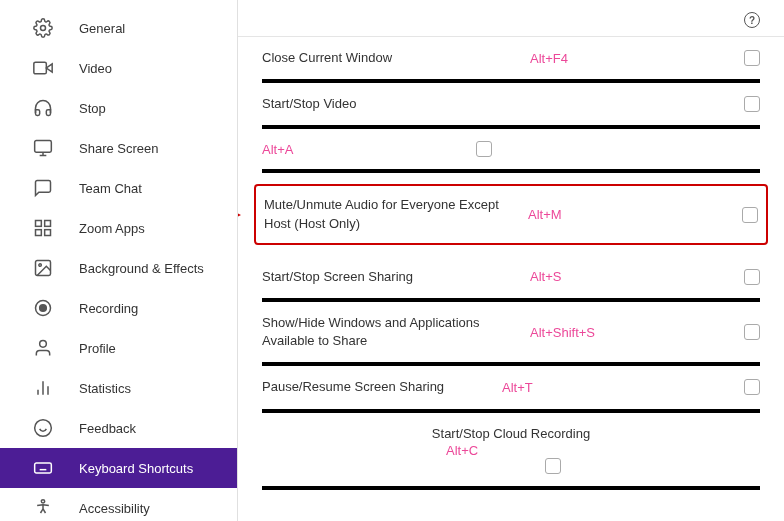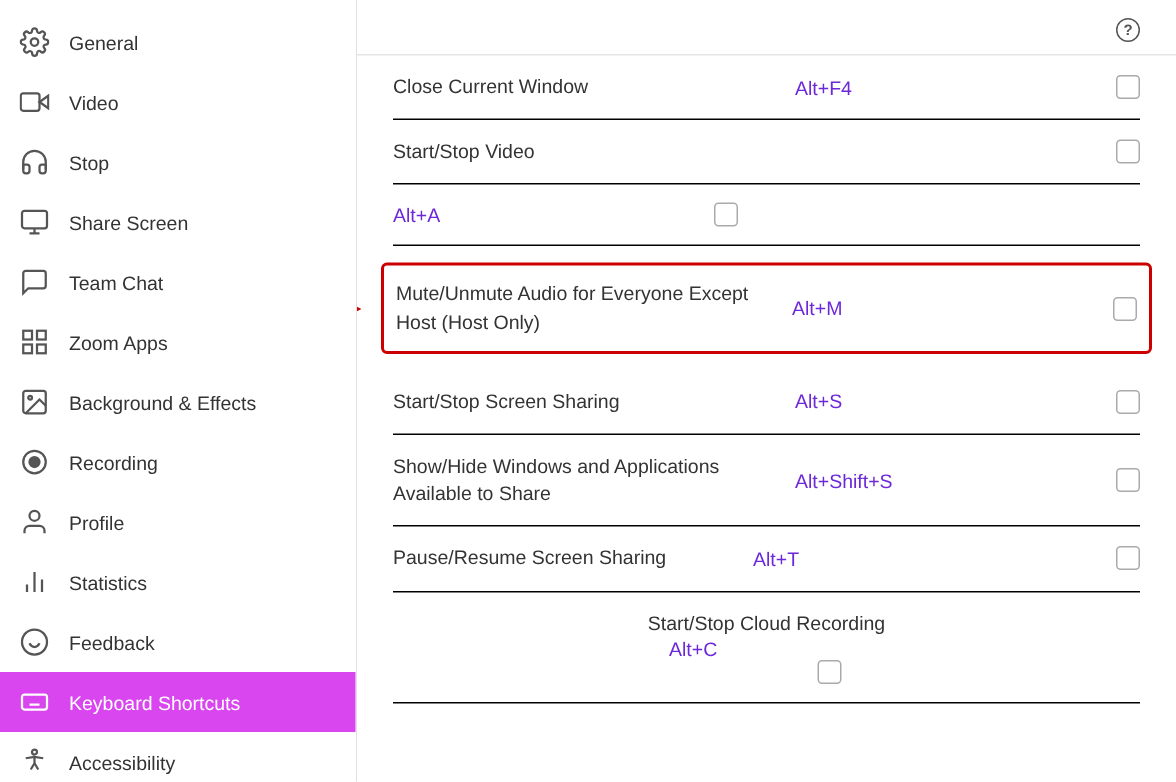--- a/index.html
+++ b/index.html
@@ -21,29 +21,29 @@
       background: #fff;
       border-right: 1px solid #e0e0e0;
       display: flex;
       flex-direction: column;
       overflow-y: auto;
       padding: 8px 0;
     }
     .sidebar-item {
       display: flex;
       align-items: center;
-      padding: 9px 12px;
+      padding: 9px 32px;
       cursor: pointer;
       border-radius: 0;
-      gap: 12px;
+      gap: 25px;
       color: #333;
       font-size: 13px;
     }
     .sidebar-item.active {
-      background: #d946ef;
+      background: #4c1d95;
       color: #fff;
     }
     .sidebar-item.active .sidebar-icon {
       color: #fff;
     }
     .sidebar-icon {
       width: 22px;
       height: 22px;
       display: flex;
       align-items: center;
@@ -111,39 +111,39 @@
     .table-body {
       flex: 1;
       overflow-y: auto;
       padding: 0 24px;
     }
 
     .shortcut-row {
       display: flex;
       align-items: center;
       padding: 12px 0;
-      border-bottom: 1px solid #000000;
+      border-bottom: 4px solid #000000;
       position: relative;
     }
     .shortcut-row.highlighted {
       border: 2px solid #cc0000;
       border-radius: 4px;
       padding: 10px 8px;
       margin: 11px -8px;
     }
     .row-desc {
       flex: 1;
       font-size: 13px;
       color: #333;
       line-height: 1.4;
     }
     .row-shortcut {
       width: 130px;
       font-size: 13px;
-      color: #6d28d9;
+      color: #ec4899;
     }
     .row-checkbox {
       width: 100px;
       display: flex;
       justify-content: flex-end;
       align-items: center;
     }
     .checkbox {
       width: 16px;
       height: 16px;

